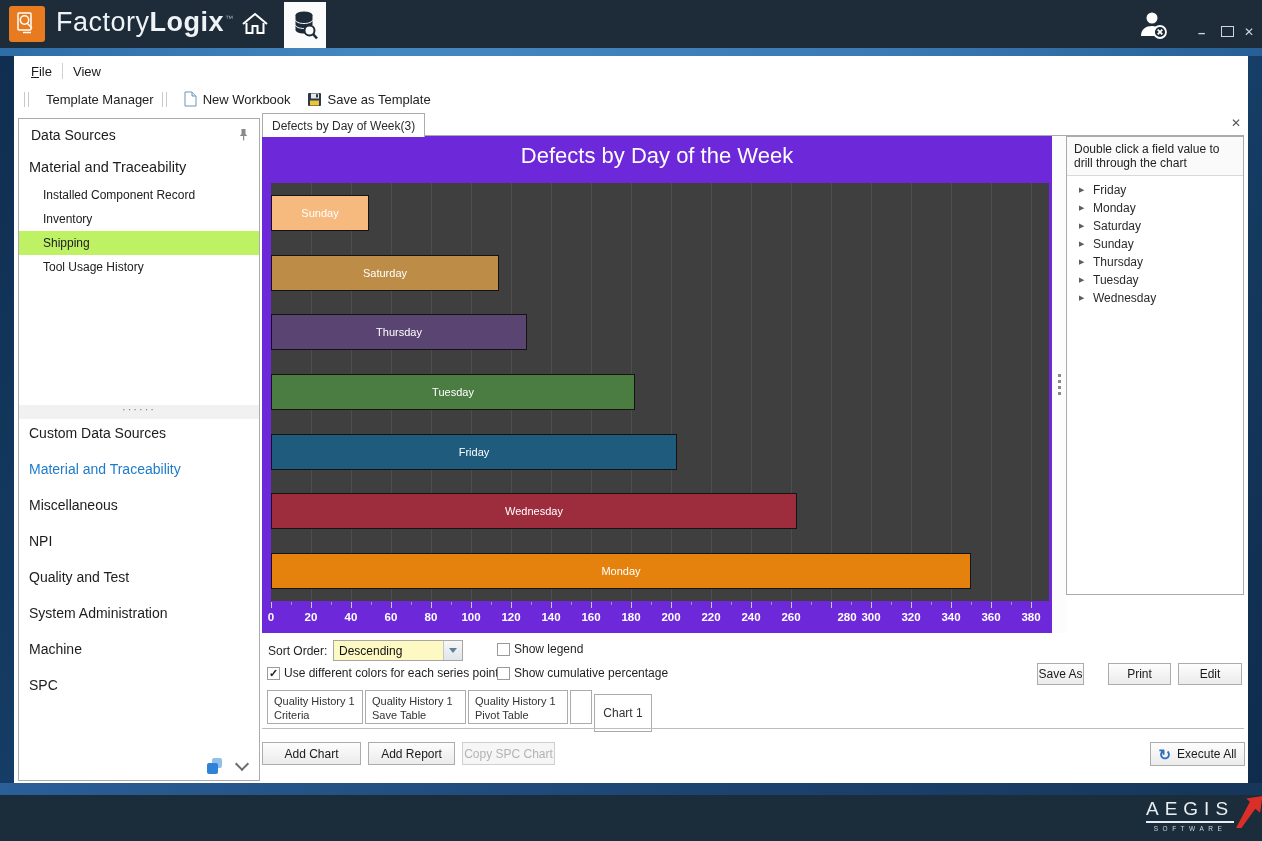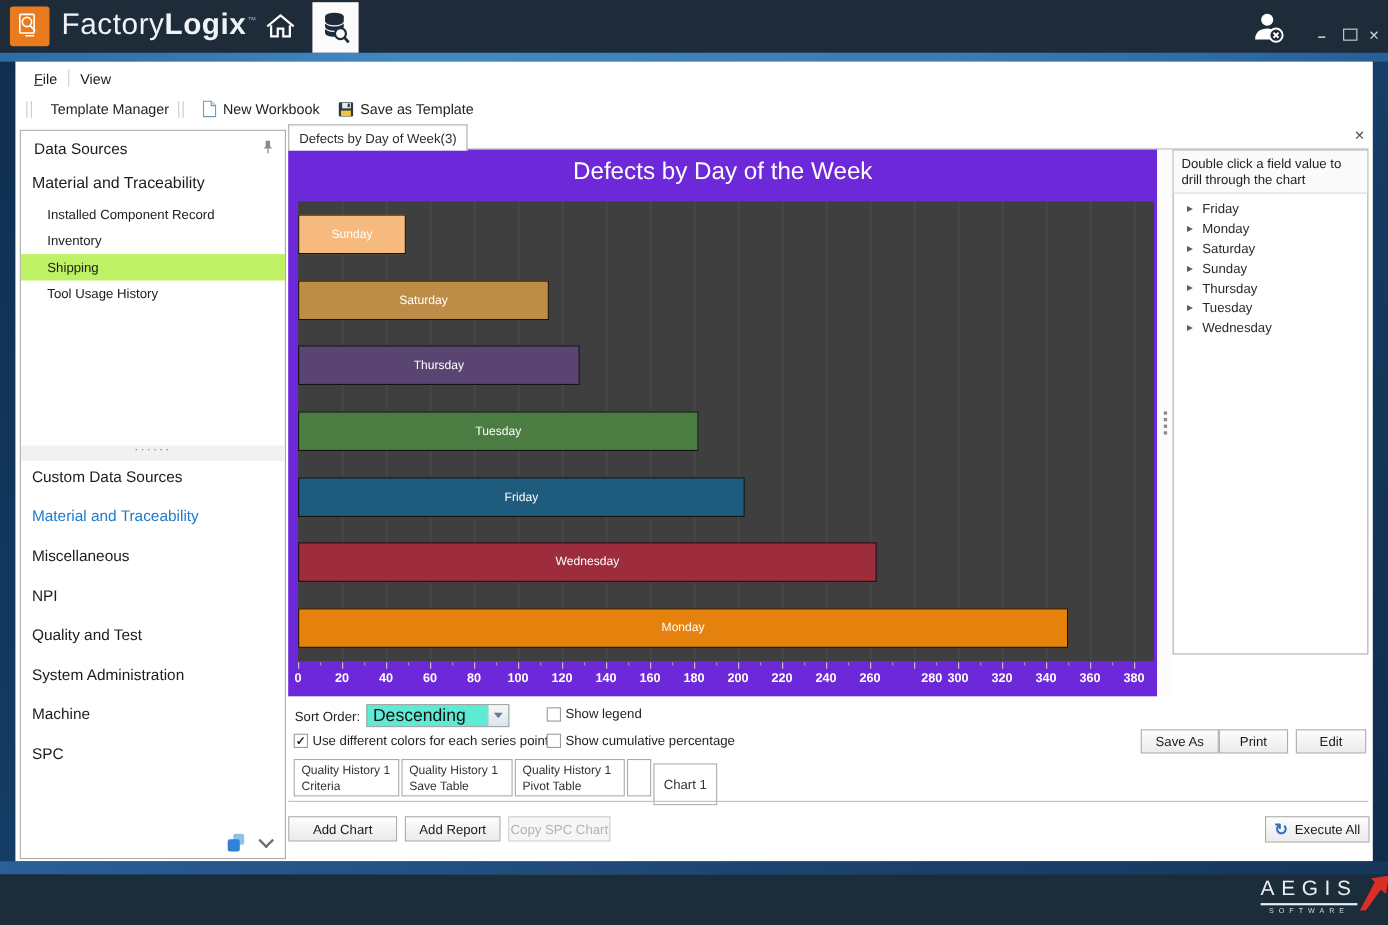--- a/index.html
+++ b/index.html
@@ -75,22 +75,22 @@
   .vsplit{position:absolute;left:1038px;top:80px;width:14px;height:497px;background:#fcfcfc;
     display:flex;flex-direction:column;align-items:center;justify-content:center;gap:3px;cursor:col-resize;}
   .vdot{width:3px;height:3px;background:#8a8a8a;}
   .rpanel{position:absolute;left:1052px;top:80px;width:178px;height:459px;border:1px solid #ababab;background:#fff;box-sizing:border-box;}
   .drill-hint{padding:5px 7px;font-size:12px;line-height:14px;color:#222;background:#fafafa;border-bottom:1px solid #d9d9d9;}
   #drill-list{padding-top:5px;}
   .drill-item{height:18px;display:flex;align-items:center;padding-left:12px;font-size:12px;color:#2a2a2a;cursor:pointer;}
   .tri{font-size:7px;color:#5e5e5e;width:14px;}
   
   .opt-label{position:absolute;font-size:12px;color:#1f1f1f;}
-  .combo{position:absolute;left:319px;top:584px;width:130px;height:21px;border:1px solid #a6a6a6;background:#5eead4;
-    display:flex;align-items:center;font-size:16px;color:#111;padding-left:5px;box-sizing:border-box;cursor:pointer;}
+  .combo{position:absolute;left:319px;top:584px;width:130px;height:21px;border:1px solid #a6a6a6;background:#fef9c3;
+    display:flex;align-items:center;font-size:12px;color:#111;padding-left:5px;box-sizing:border-box;cursor:pointer;}
   .combo-btn{margin-left:auto;width:18px;height:100%;background:linear-gradient(#f7f7f7,#dfe5ea);
     border-left:1px solid #bdc7cf;display:flex;align-items:center;justify-content:center;}
   .arrow-down{width:0;height:0;border-left:4px solid transparent;border-right:4px solid transparent;border-top:5px solid #5f7f9c;}
   .cbrow{position:absolute;display:flex;align-items:center;gap:4px;font-size:12px;color:#1f1f1f;}
   .cb{width:13px;height:13px;border:1px solid #9b9b9b;background:#fff;display:inline-flex;align-items:center;
     justify-content:center;font-size:11px;font-weight:700;color:#222;box-sizing:border-box;cursor:pointer;}
   
   .btn{position:absolute;height:22px;background:linear-gradient(#fdfdfd,#ebebeb);border:1px solid #acacac;
     font-family:"Liberation Sans",sans-serif;font-size:12px;color:#1a1a1a;display:flex;align-items:center;justify-content:center;box-sizing:border-box;cursor:pointer;}
   .btn.disabled{color:#b3b3b3;background:#f6f6f6;border-color:#cfcfcf;cursor:default;}
@@ -411,21 +411,21 @@
     </div>
     <div class="cbrow" style="left:253px;top:610px;">
       <span class="cb on">✓</span>
       <span>Use different colors for each series point</span>
     </div>
     <div class="cbrow" style="left:483px;top:610px;">
       <span class="cb"></span>
       <span>Show cumulative percentage</span>
     </div>
 
-    <div class="btn" style="left:1023px;top:607px;width:71px;">Save As</div>
+    <div class="btn" style="left:1023px;top:607px;width:47px;">Save As</div>
     <div class="btn" style="left:1094px;top:607px;width:63px;">Print</div>
     <div class="btn" style="left:1164px;top:607px;width:64px;">Edit</div>
 
     <div id="wtabs">
         <div class="wtab" style="left: 253px; width: 96px;">
           <div>Quality History 1</div>
           <div>Criteria</div>
         </div>
         <div class="wtab" style="left: 351px; width: 101px;">
           <div>Quality History 1</div>

